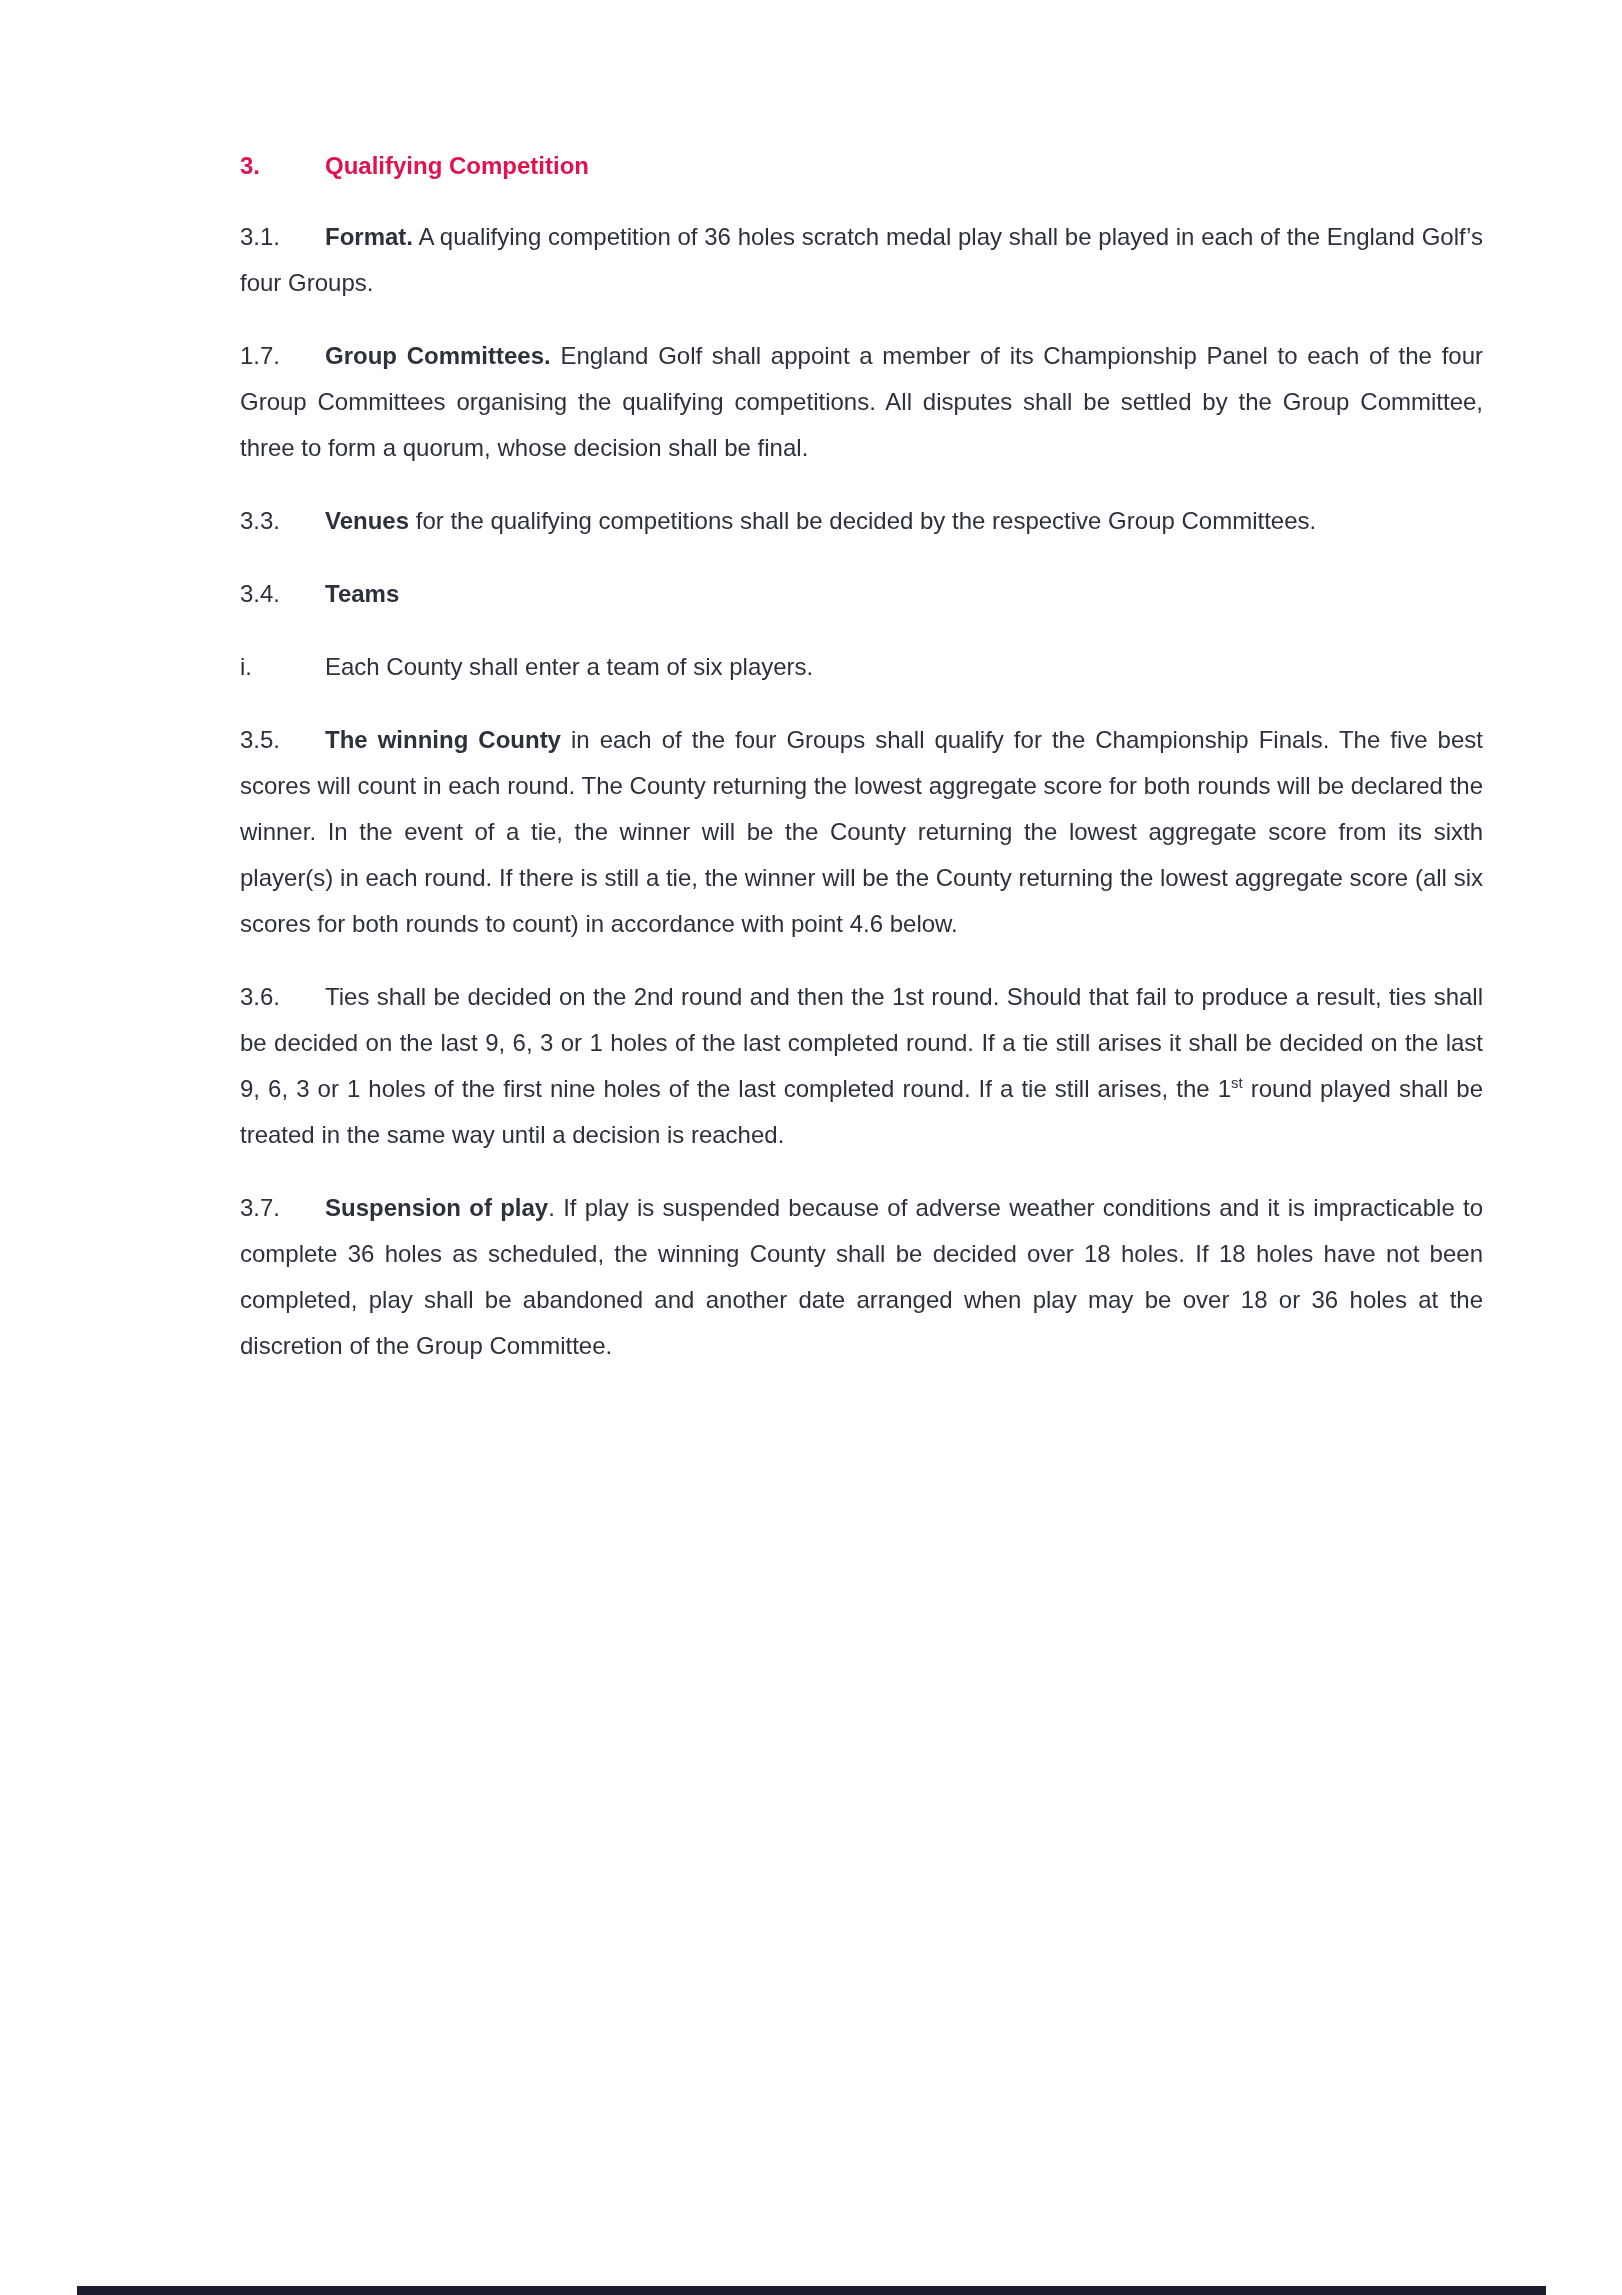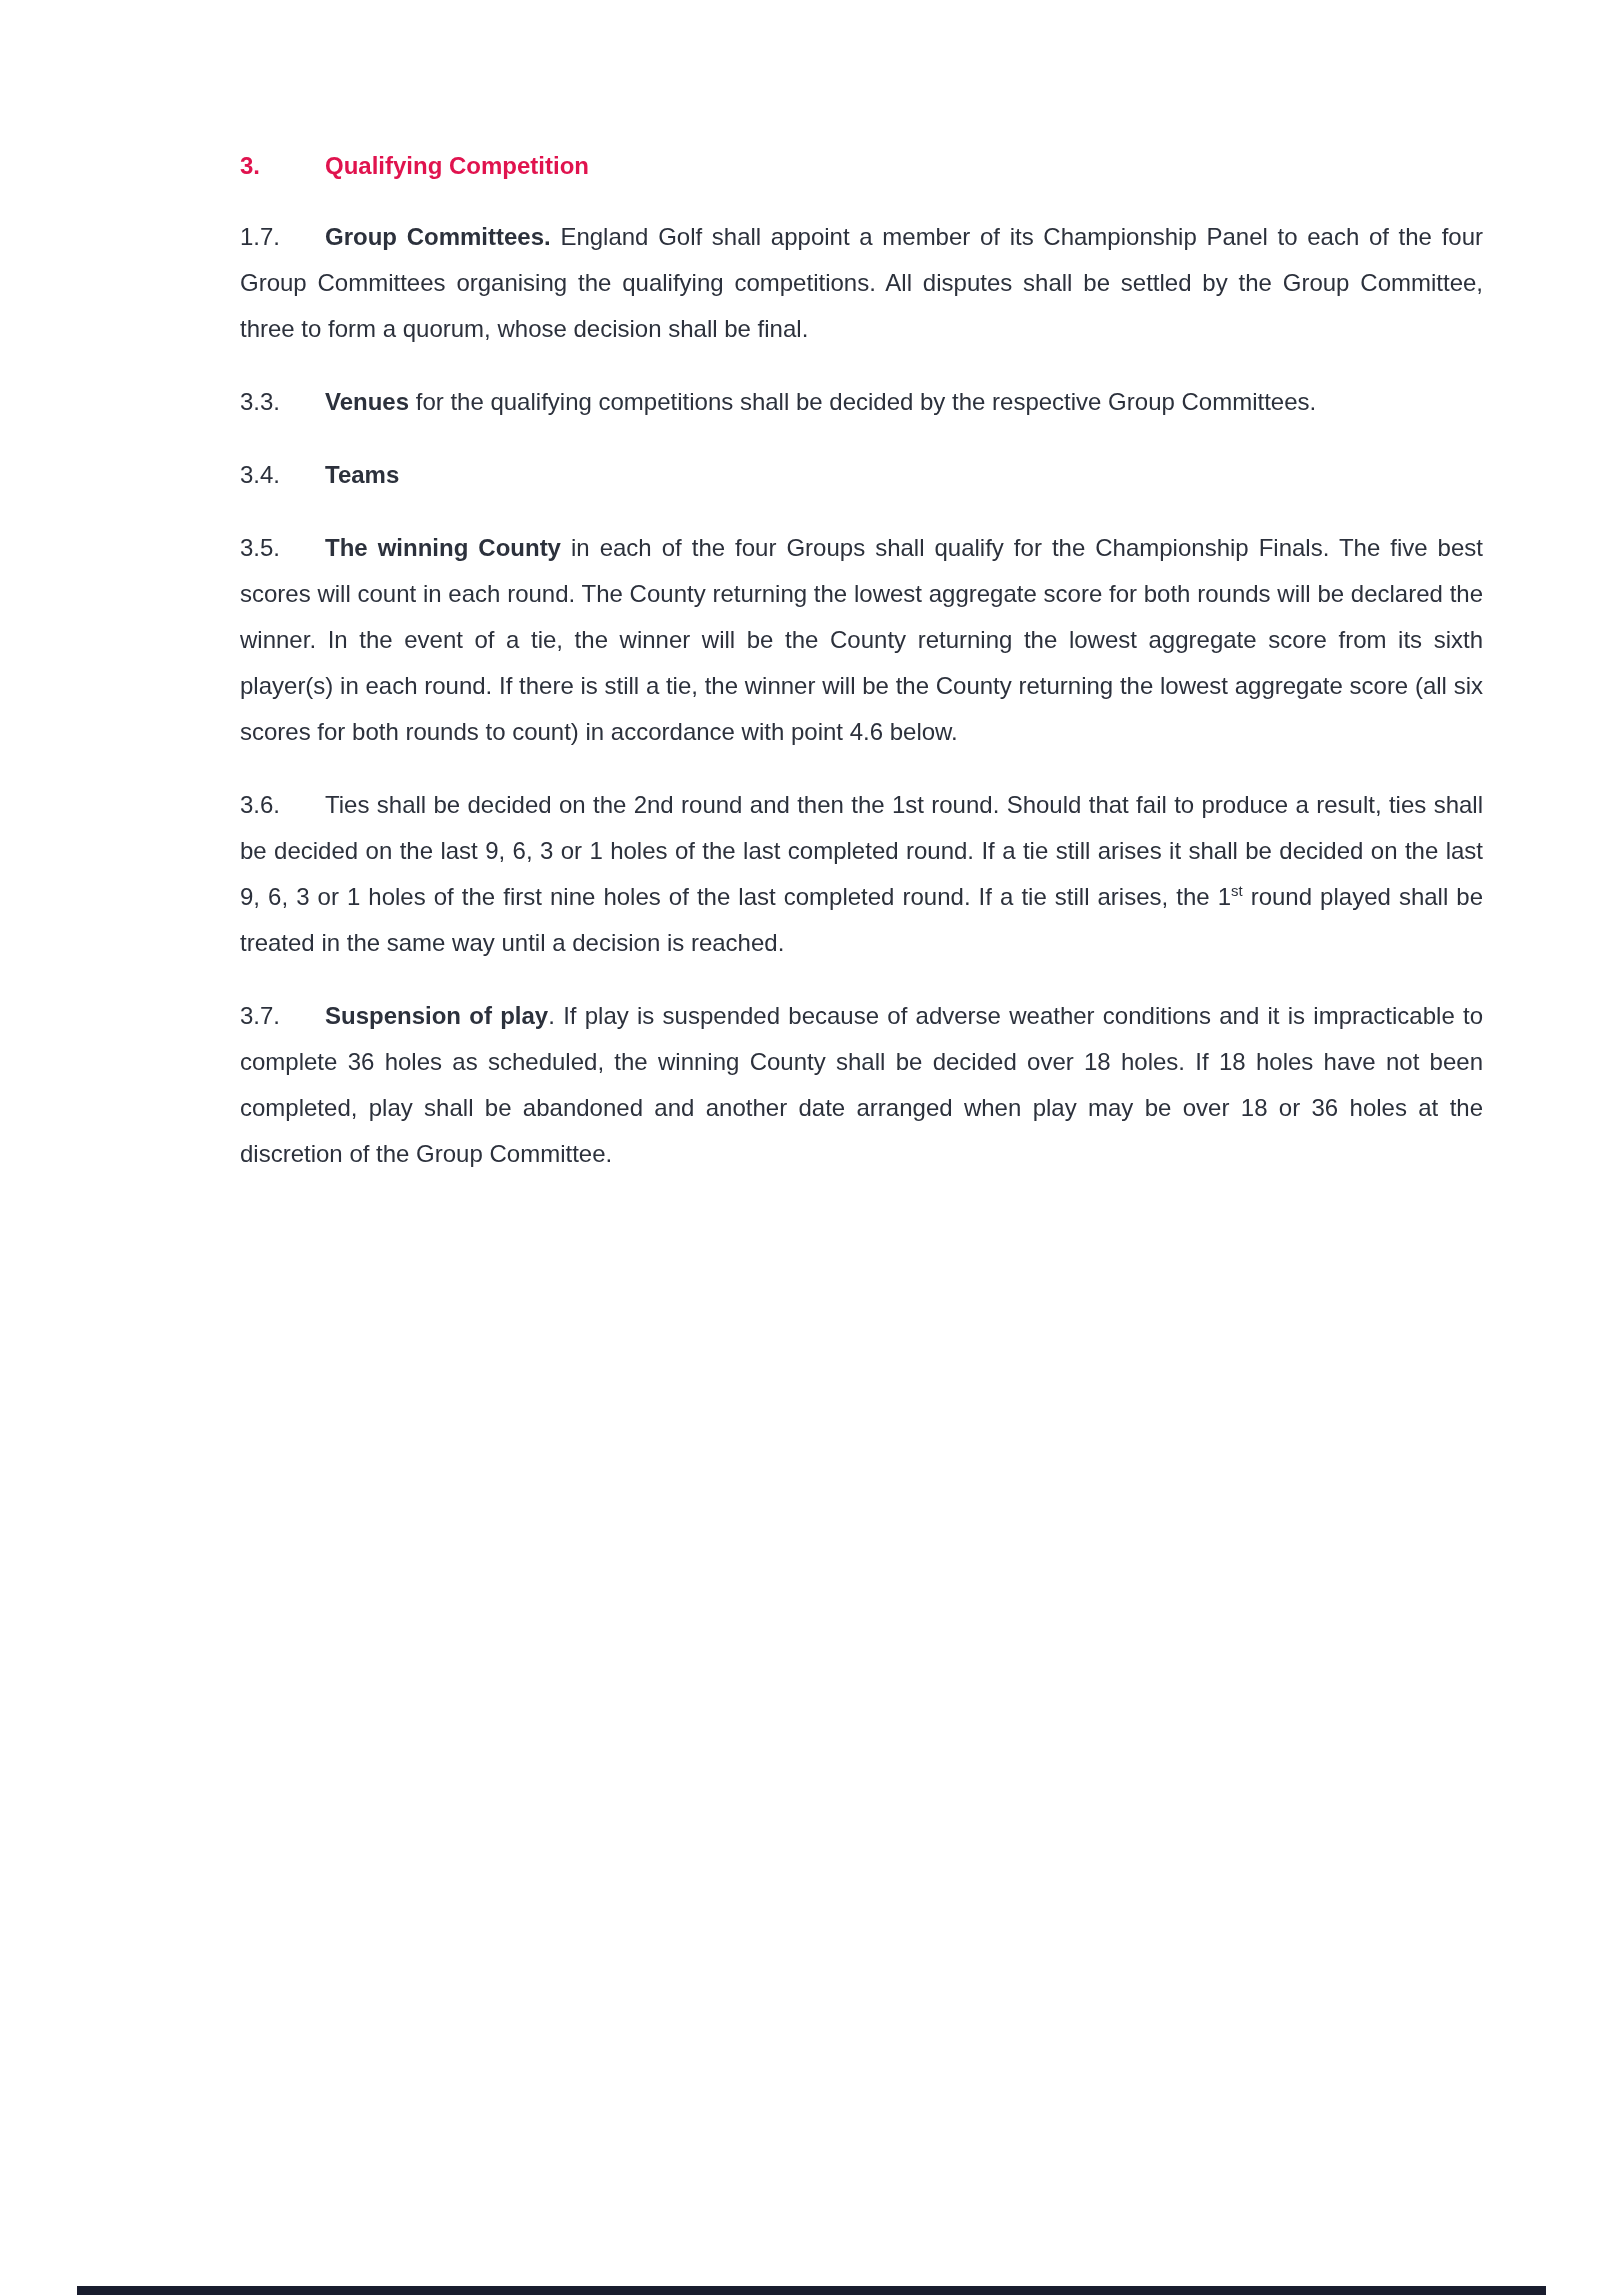--- a/index.html
+++ b/index.html
@@ -57,33 +57,39 @@
 </style>
 </head>
 <body>
 
 <div class="content">
 
   <div class="heading">
     <span class="num">3.</span><span>Qualifying Competition</span>
   </div>
 
+  <p class="para">
+    <span class="num">3.1.</span><span class="lead">Format.</span><span> A qualifying competition of 36 holes scratch medal play shall be played in each of the England Golf’s four Groups.</span>
+  </p>
 
   <p class="para">
     <span class="num">1.7.</span><span class="lead">Group Committees.</span><span> England Golf shall appoint a member of its Championship Panel to each of the four Group Committees organising the qualifying competitions. All disputes shall be settled by the Group Committee, three to form a quorum, whose decision shall be final.</span>
   </p>
 
   <p class="para">
     <span class="num">3.3.</span><span class="lead">Venues</span><span> for the qualifying competitions shall be decided by the respective Group Committees.</span>
   </p>
 
   <p class="para">
     <span class="num">3.4.</span><span class="lead">Teams</span><span></span>
   </p>
 
+  <p class="para">
+    <span class="num">i.</span><span>Each County shall enter a team of six players.</span>
+  </p>
 
 
 
   <p class="para">
     <span class="num">3.5.</span><span class="lead">The winning County</span><span> in each of the four Groups shall qualify for the Championship Finals. The five best scores will count in each round. The County returning the lowest aggregate score for both rounds will be declared the winner. In the event of a tie, the winner will be the County returning the lowest aggregate score from its sixth player(s) in each round. If there is still a tie, the winner will be the County returning the lowest aggregate score (all six scores for both rounds to count) in accordance with point 4.6 below.</span>
   </p>
 
   <p class="para">
     <span class="num">3.6.</span><span>Ties shall be decided on the 2nd round and then the 1st round. Should that fail to produce a result, ties shall be decided on the last 9, 6, 3 or 1 holes of the last completed round. If a tie still arises it shall be decided on the last 9, 6, 3 or 1 holes of the first nine holes of the last completed round. If a tie still arises, the 1</span><span class="sup">st</span><span> round played shall be treated in the same way until a decision is reached.</span>
   </p>

